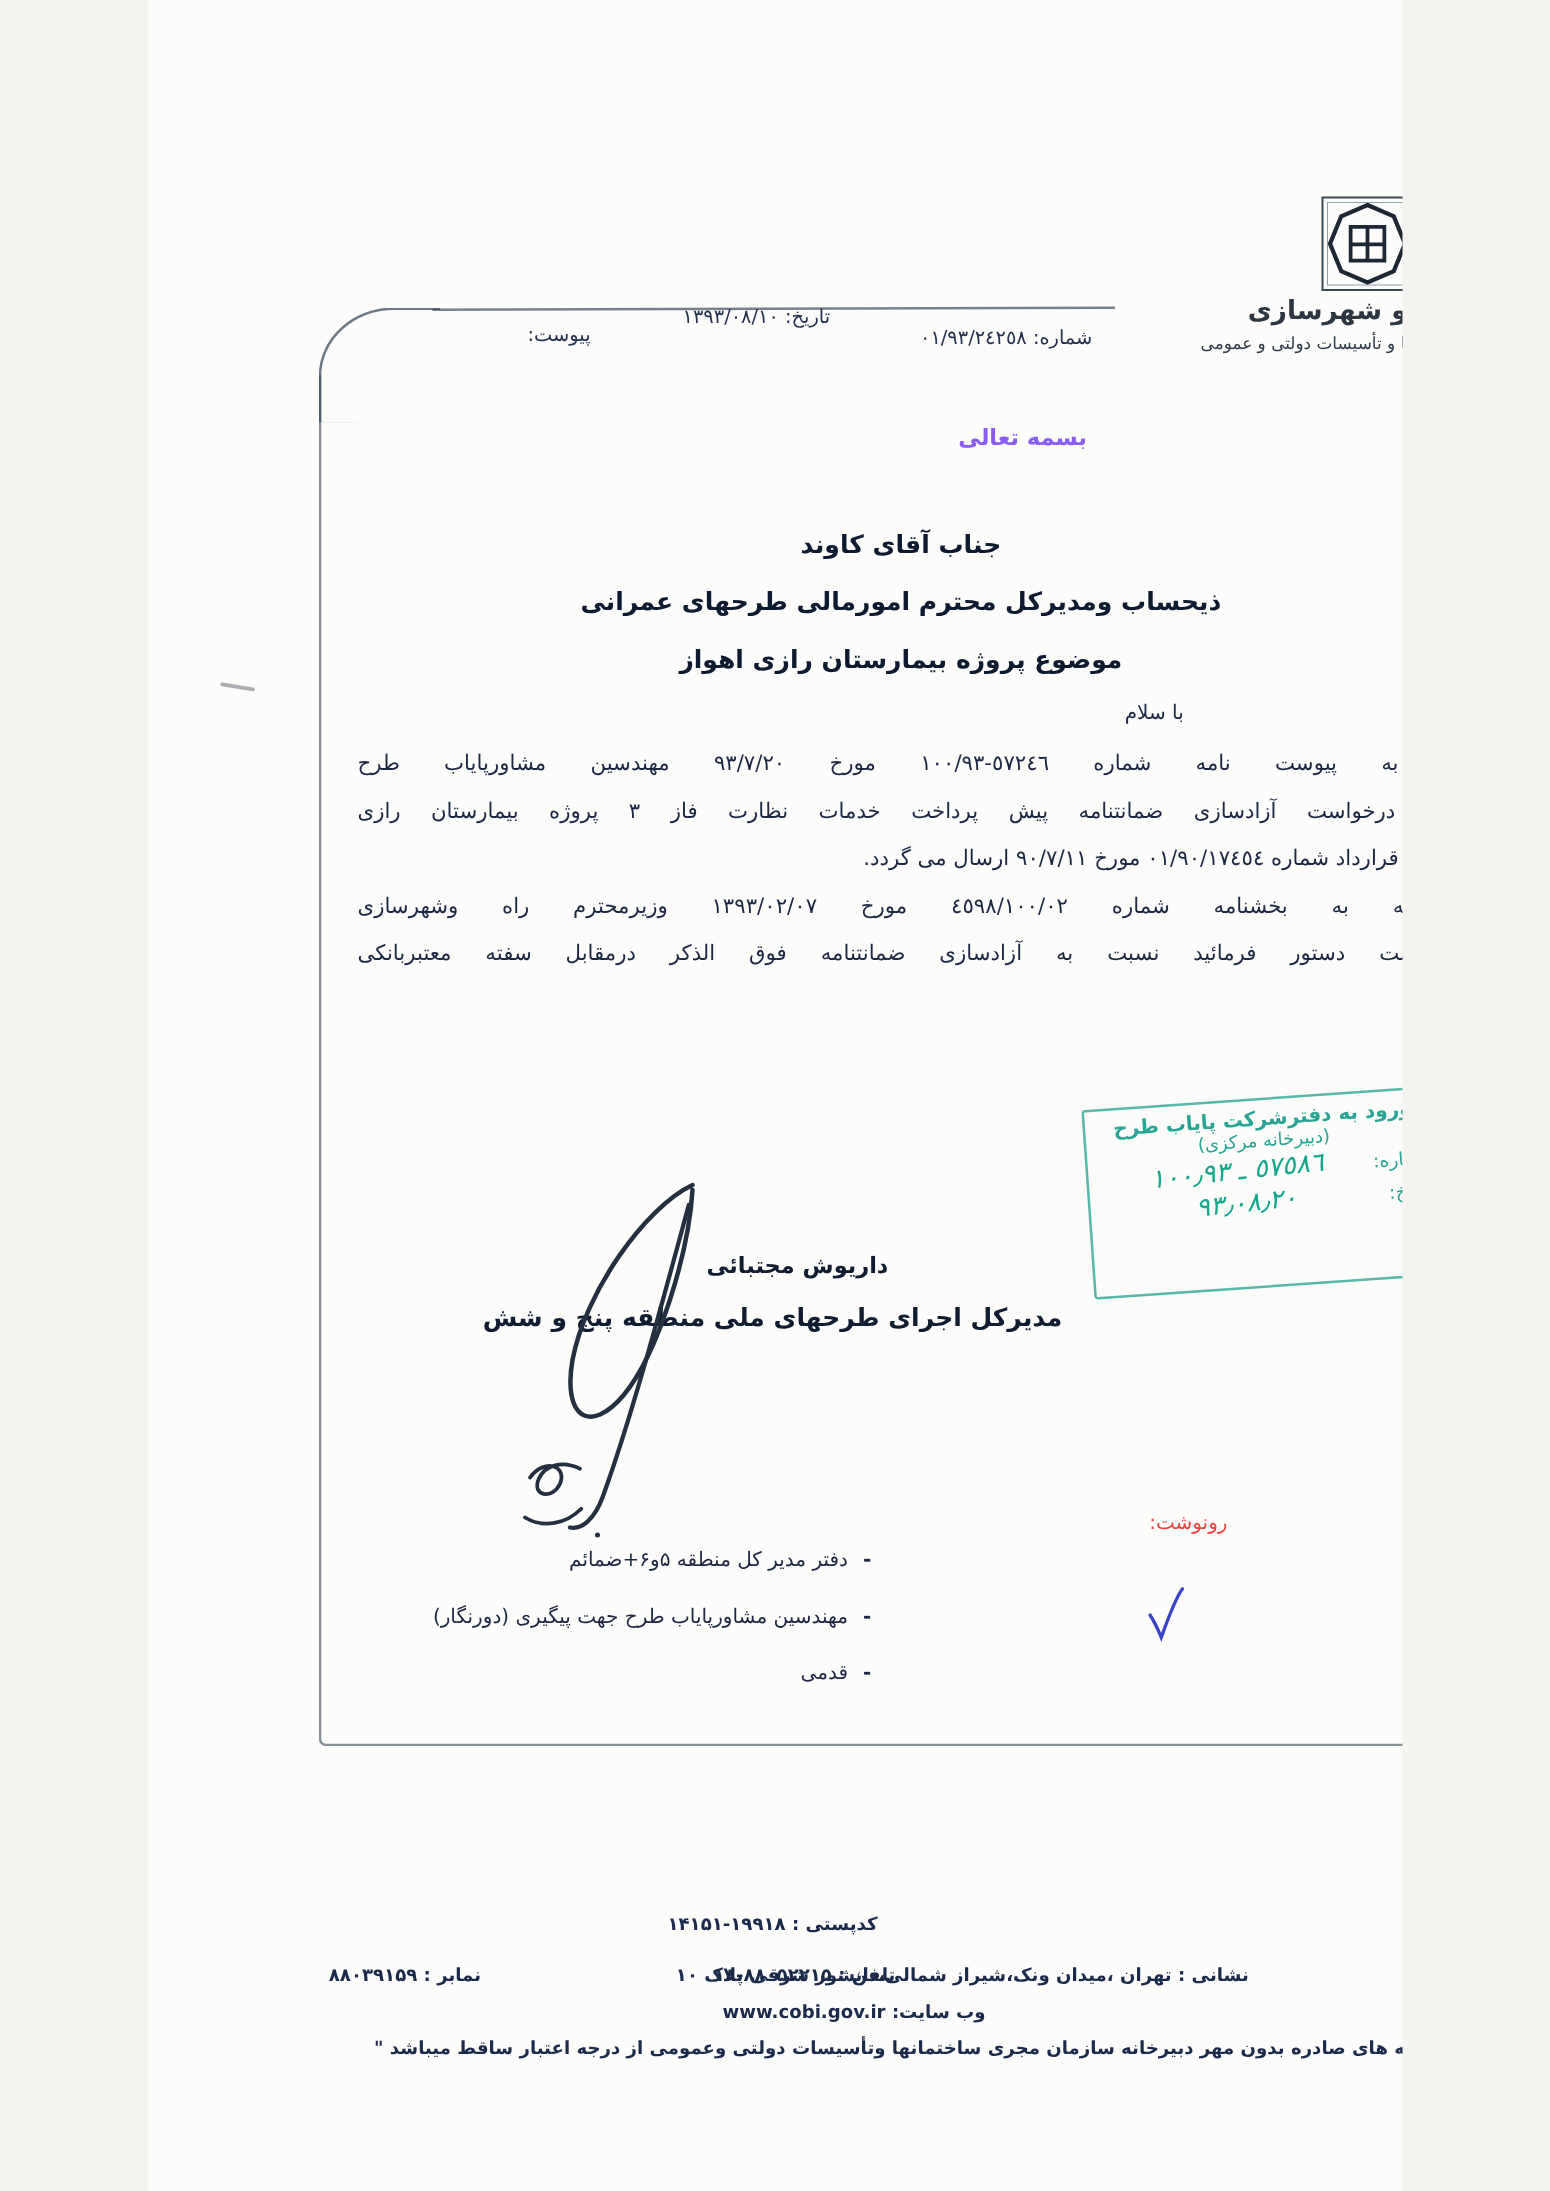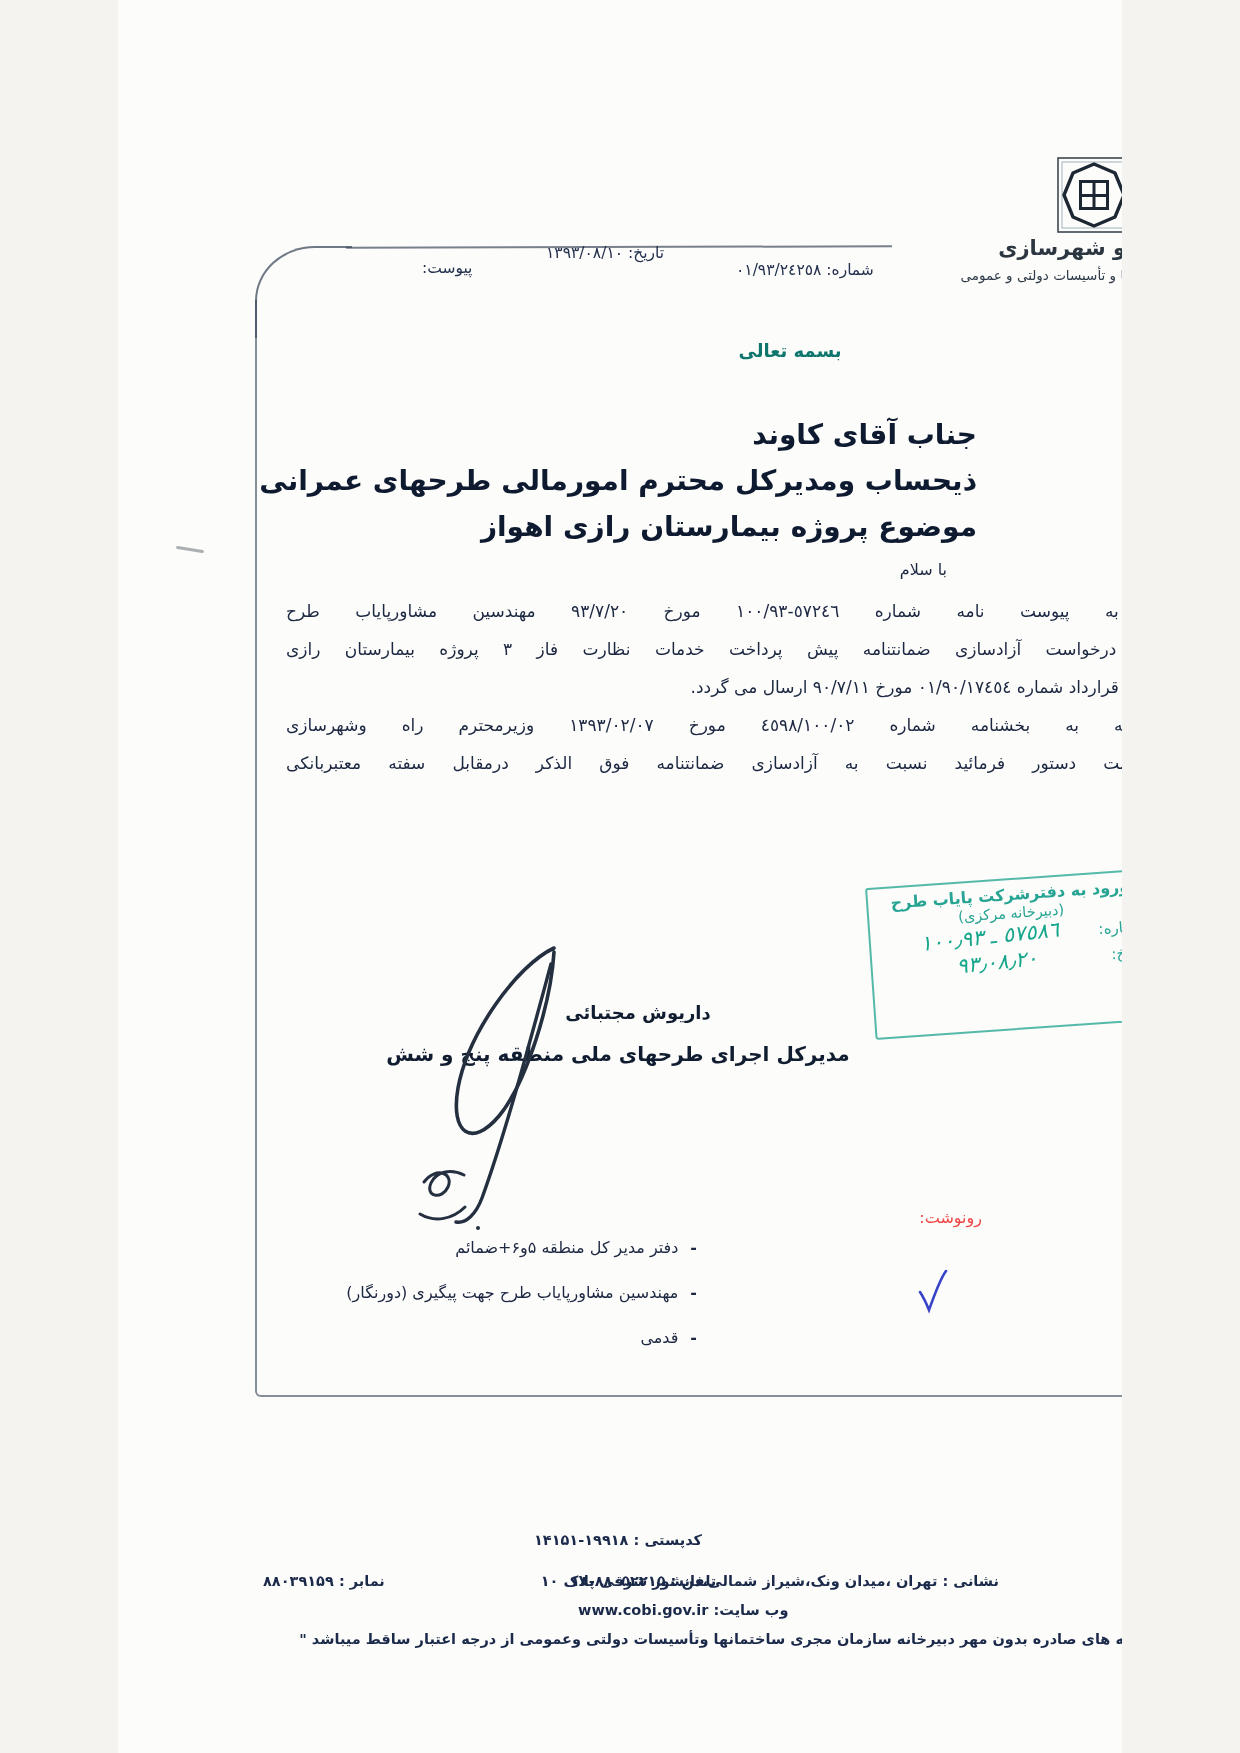--- a/index.html
+++ b/index.html
@@ -25,25 +25,25 @@
   .frame-main{left:137px;top:300px;width:996px;height:1095px;
     border-left:2px solid rgba(62,76,92,.62);
     border-right:2px solid rgba(62,76,92,.5);
     border-bottom:2px solid rgba(62,76,92,.62);
     border-bottom-right-radius:38px;border-bottom-left-radius:6px;}
   
   .meta{font-size:15.5px;color:#23304e;white-space:nowrap;direction:rtl;}
   .meta-number{left:618px;top:261px;}
   .meta-date{left:428px;top:244px;}
   .meta-attach{left:304px;top:259px;}
-  .besmellah{left:592px;top:340px;width:160px;text-align:center;
-    font-size:18px;font-weight:bold;color:#0f766e;}
-  
-  .recipient{right:145px;top:412px;text-align:right;direction:rtl;
-    font-size:28px;font-weight:bold;color:#0e1a30;line-height:46px;white-space:nowrap;margin-left:20px;}
+  .besmellah{left:620px;top:340px;width:160px;text-align:center;
+    font-size:18px;font-weight:bold;color:#8b5cf6;}
+  
+  .recipient{right:145px;top:412px;text-align:center;direction:rtl;
+    font-size:20px;font-weight:bold;color:#0e1a30;line-height:46px;white-space:nowrap;margin-left:20px;}
   .salutation{right:175px;top:560px;font-size:16px;color:#1c2742;}
   
   .body-text{left:168px;top:592px;width:925px;direction:rtl;
     font-size:17px;line-height:38px;color:#1c2742;}
   .body-text .ln{text-align:justify;text-align-last:justify;white-space:nowrap;}
   .body-text .ln.end{text-align-last:right;}
   .body-text .ln.indent{padding-right:8px;}
   
   .stamp{left:752px;top:878px;width:288px;height:152px;
     border:2.5px solid rgba(42,167,150,.8);border-radius:3px;

